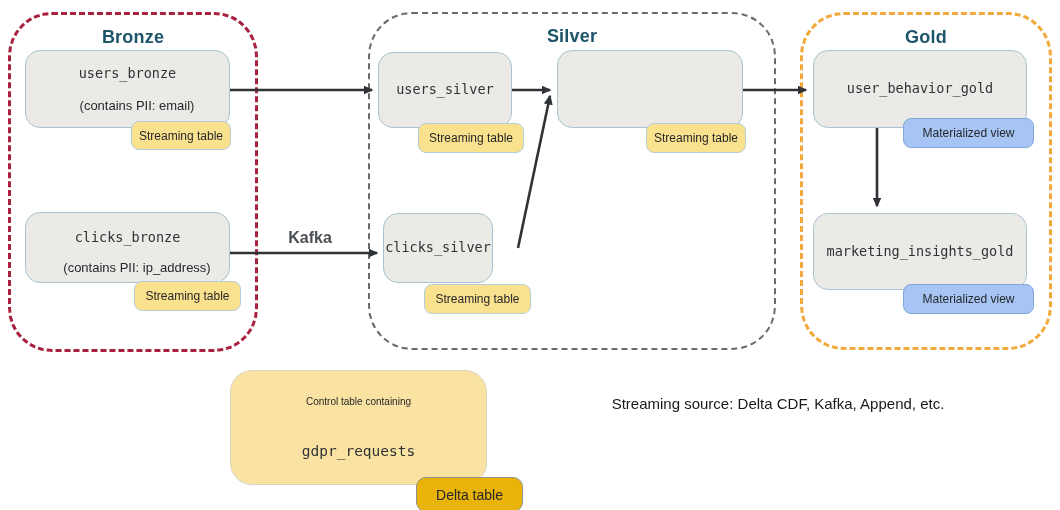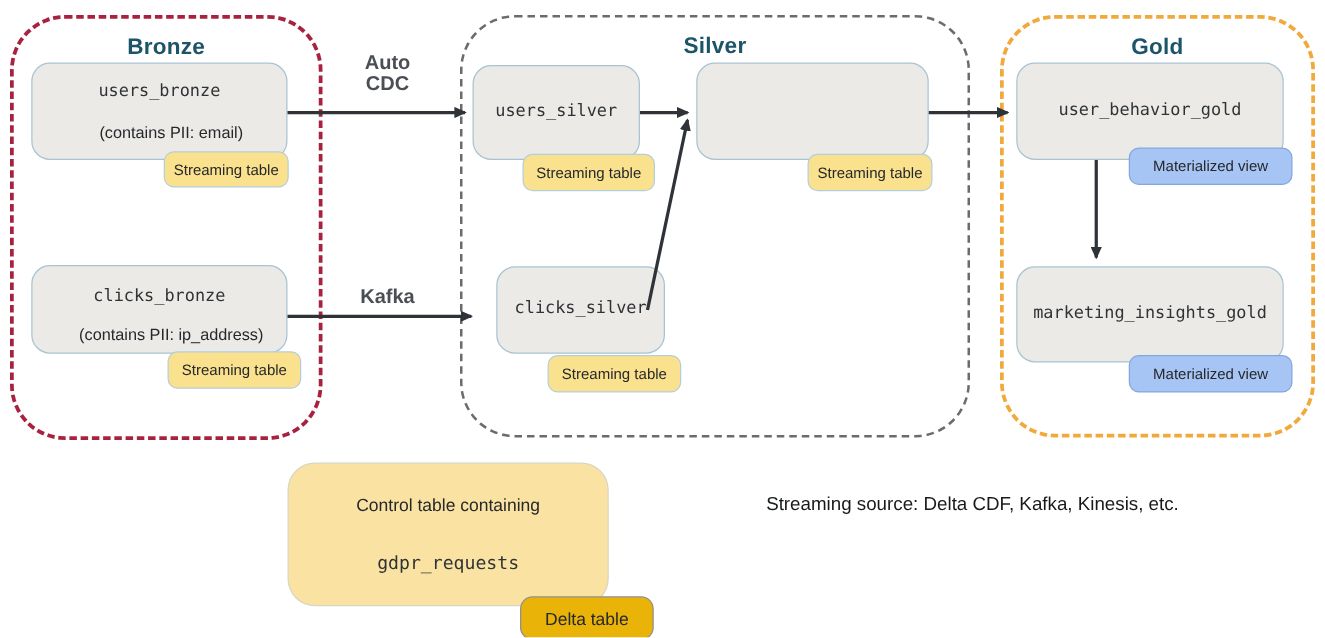--- a/index.html
+++ b/index.html
@@ -20,21 +20,21 @@
   .node-name.vcenter{top:50%;transform:translateY(-58%);}
   .node-sub{position:absolute;left:0;right:0;text-align:center;font-size:13px;color:#26282B;margin-left:19px;}
   .badge{position:absolute;border-radius:8px;display:flex;align-items:center;justify-content:center;
     font-size:12px;color:#26282B;box-sizing:border-box;z-index:3;}
   .badge.yellow{background:#FAE18D;border:1px solid #B5CEDB;}
   .badge.blue{background:#A6C5F4;border:1px solid #84A7DA;}
   .badge.orange{background:#eab308;border:1px solid #8F8F8F;font-size:14px;border-radius:10px;margin-top:12px;}
   .edge-label{position:absolute;text-align:center;font-size:16px;font-weight:bold;color:#4B4F54;line-height:17px;}
   .control-box{position:absolute;left:230px;top:370px;width:257px;height:115px;background:#FAE3A2;
     border:1px solid #D8D5C2;border-radius:22px;box-sizing:border-box;}
-  .control-line{position:absolute;left:0;right:0;text-align:center;font-size:14px;color:#26282B;}
+  .control-line{position:absolute;left:0;right:0;text-align:center;font-size:10px;color:#26282B;}
   .control-name{position:absolute;left:0;right:0;text-align:center;
     font-family:"DejaVu Sans Mono","Liberation Mono",monospace;font-size:14.5px;color:#303336;}
   .note{position:absolute;left:558px;top:395px;width:440px;text-align:center;font-size:15px;color:#17191B;}
   svg.arrows{position:absolute;left:0;top:0;z-index:4;pointer-events:none;}
 </style>
 </head>
 <body>
 
 <div class="canvas">
 
@@ -62,48 +62,44 @@
 
   <div class="node" style="left:378px;top:52px;width:134px;height:76px;">
     <div class="node-name vcenter">users_silver</div>
     <div class="badge yellow" style="left:39px;top:70px;width:106px;height:30px;">Streaming table</div>
   </div>
 
   <div class="node" style="left:557px;top:50px;width:186px;height:78px;">
     <div class="badge yellow" style="left:88px;top:72px;width:100px;height:30px;">Streaming table</div>
   </div>
 
-  <div class="node" style="left:397px;top:213px;width:135px;height:70px;">
+  <div class="node" style="left:383px;top:213px;width:110px;height:70px;">
     <div class="node-name vcenter">clicks_silver</div>
     <div class="badge yellow" style="left:40px;top:70px;width:107px;height:30px;">Streaming table</div>
   </div>
 
   <div class="node" style="left:813px;top:50px;width:214px;height:78px;">
     <div class="node-name vcenter">user_behavior_gold</div>
     <div class="badge blue" style="left:89px;top:67px;width:131px;height:30px;">Materialized view</div>
   </div>
 
   <div class="node" style="left:813px;top:213px;width:214px;height:77px;">
     <div class="node-name vcenter">marketing_insights_gold</div>
     <div class="badge blue" style="left:89px;top:70px;width:131px;height:30px;">Materialized view</div>
   </div>
 
-  <div class="edge-label" style="left:270px;top:42px;width:80px;">
-    <div>Auto</div>
-    <div>CDC</div>
-  </div>
   <div class="edge-label" style="left:260px;top:229px;width:100px;">Kafka</div>
 
   <div class="control-box">
     <div class="control-line" style="top:25px;">Control table containing</div>
     <div class="control-name" style="top:72px;">gdpr_requests</div>
     <div class="badge orange" style="left:185px;top:94px;width:107px;height:35px;">Delta table</div>
   </div>
 
-  <div class="note">Streaming source: Delta CDF, Kafka, Kinesis, etc.</div>
+  <div class="note">Streaming source: Delta CDF, Kafka, Append, etc.</div>
 
   <svg class="arrows" width="1060" height="510" viewBox="0 0 1060 510">
     <defs>
       <marker id="ah" markerWidth="10" markerHeight="9" refX="8.5" refY="4.5" orient="auto" markerUnits="userSpaceOnUse">
         <path d="M0,0 L10,4.5 L0,9 z" fill="#2F3337"></path>
       </marker>
     </defs>
     <g stroke="#2F3337" stroke-width="2.6" fill="none">
       <line x1="230" y1="90" x2="372" y2="90" marker-end="url(#ah)"></line>
       <line x1="230" y1="253" x2="377" y2="253" marker-end="url(#ah)"></line>

